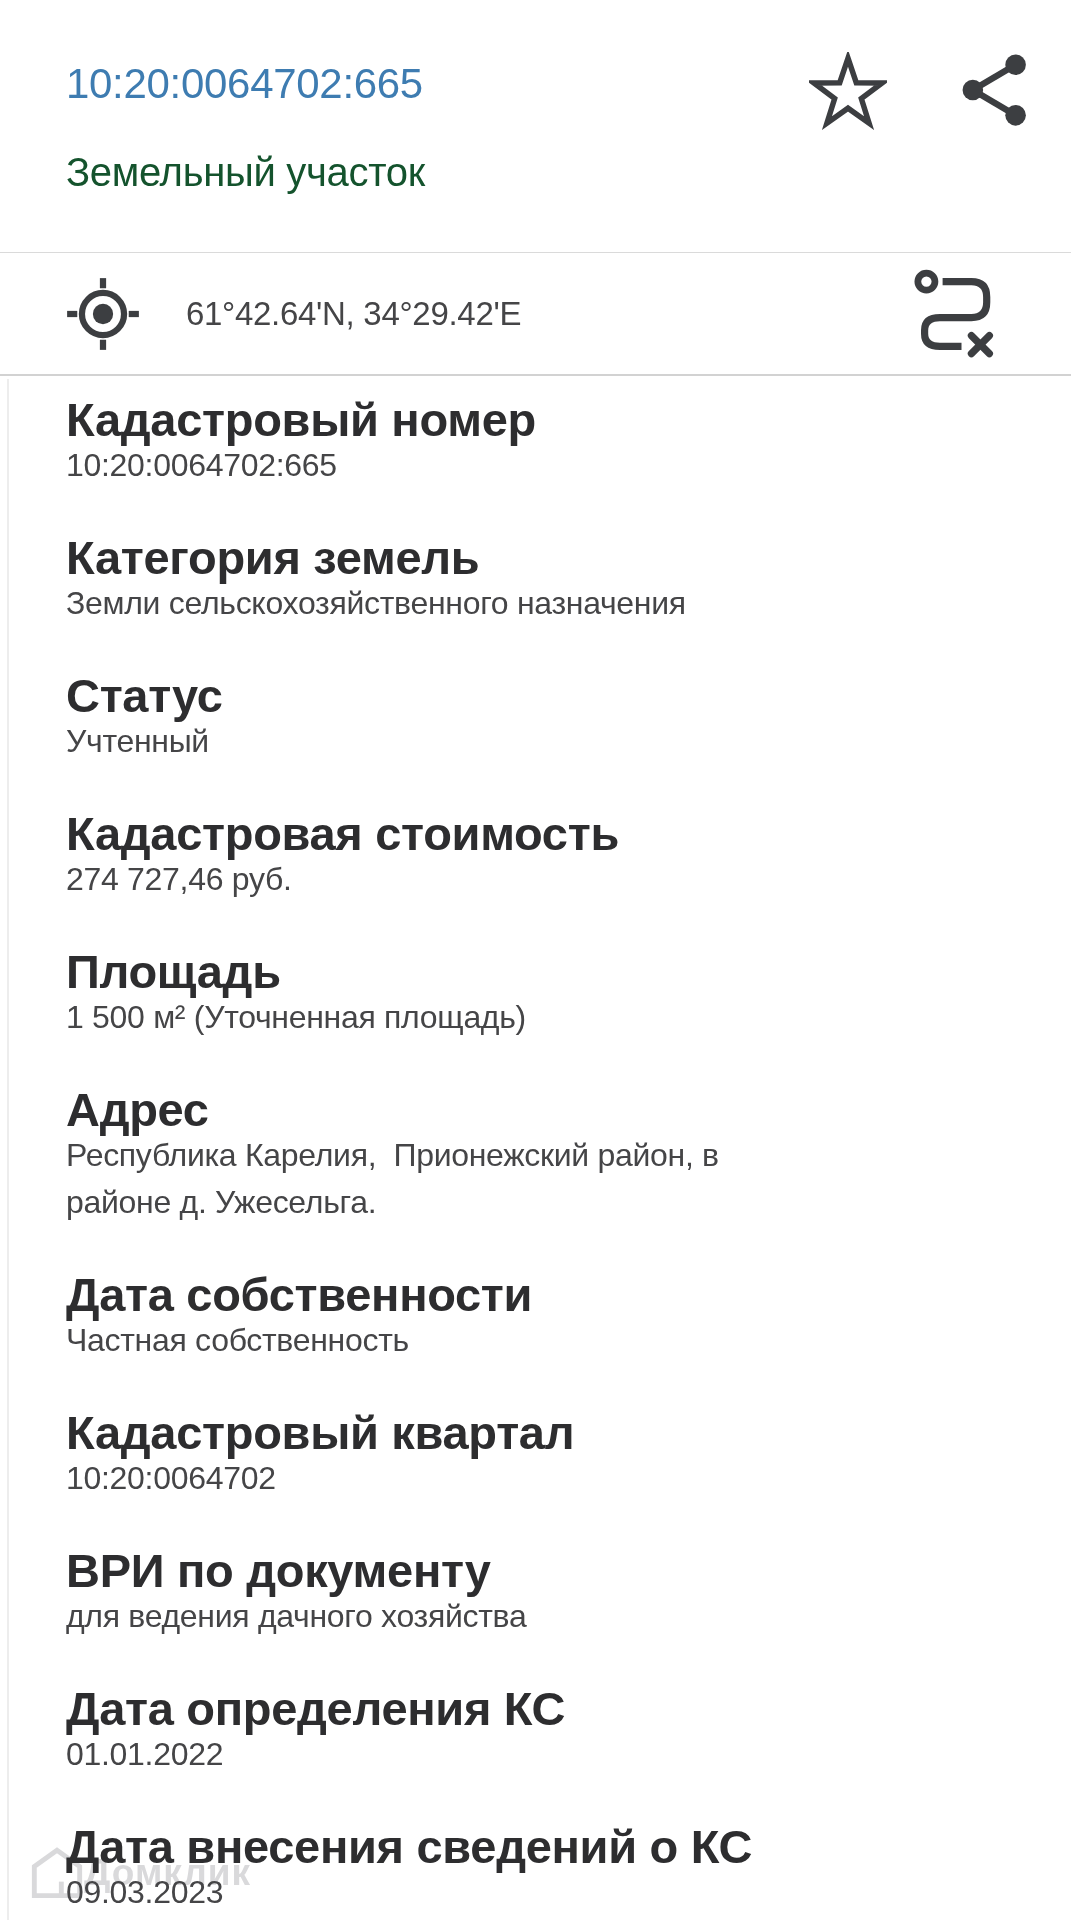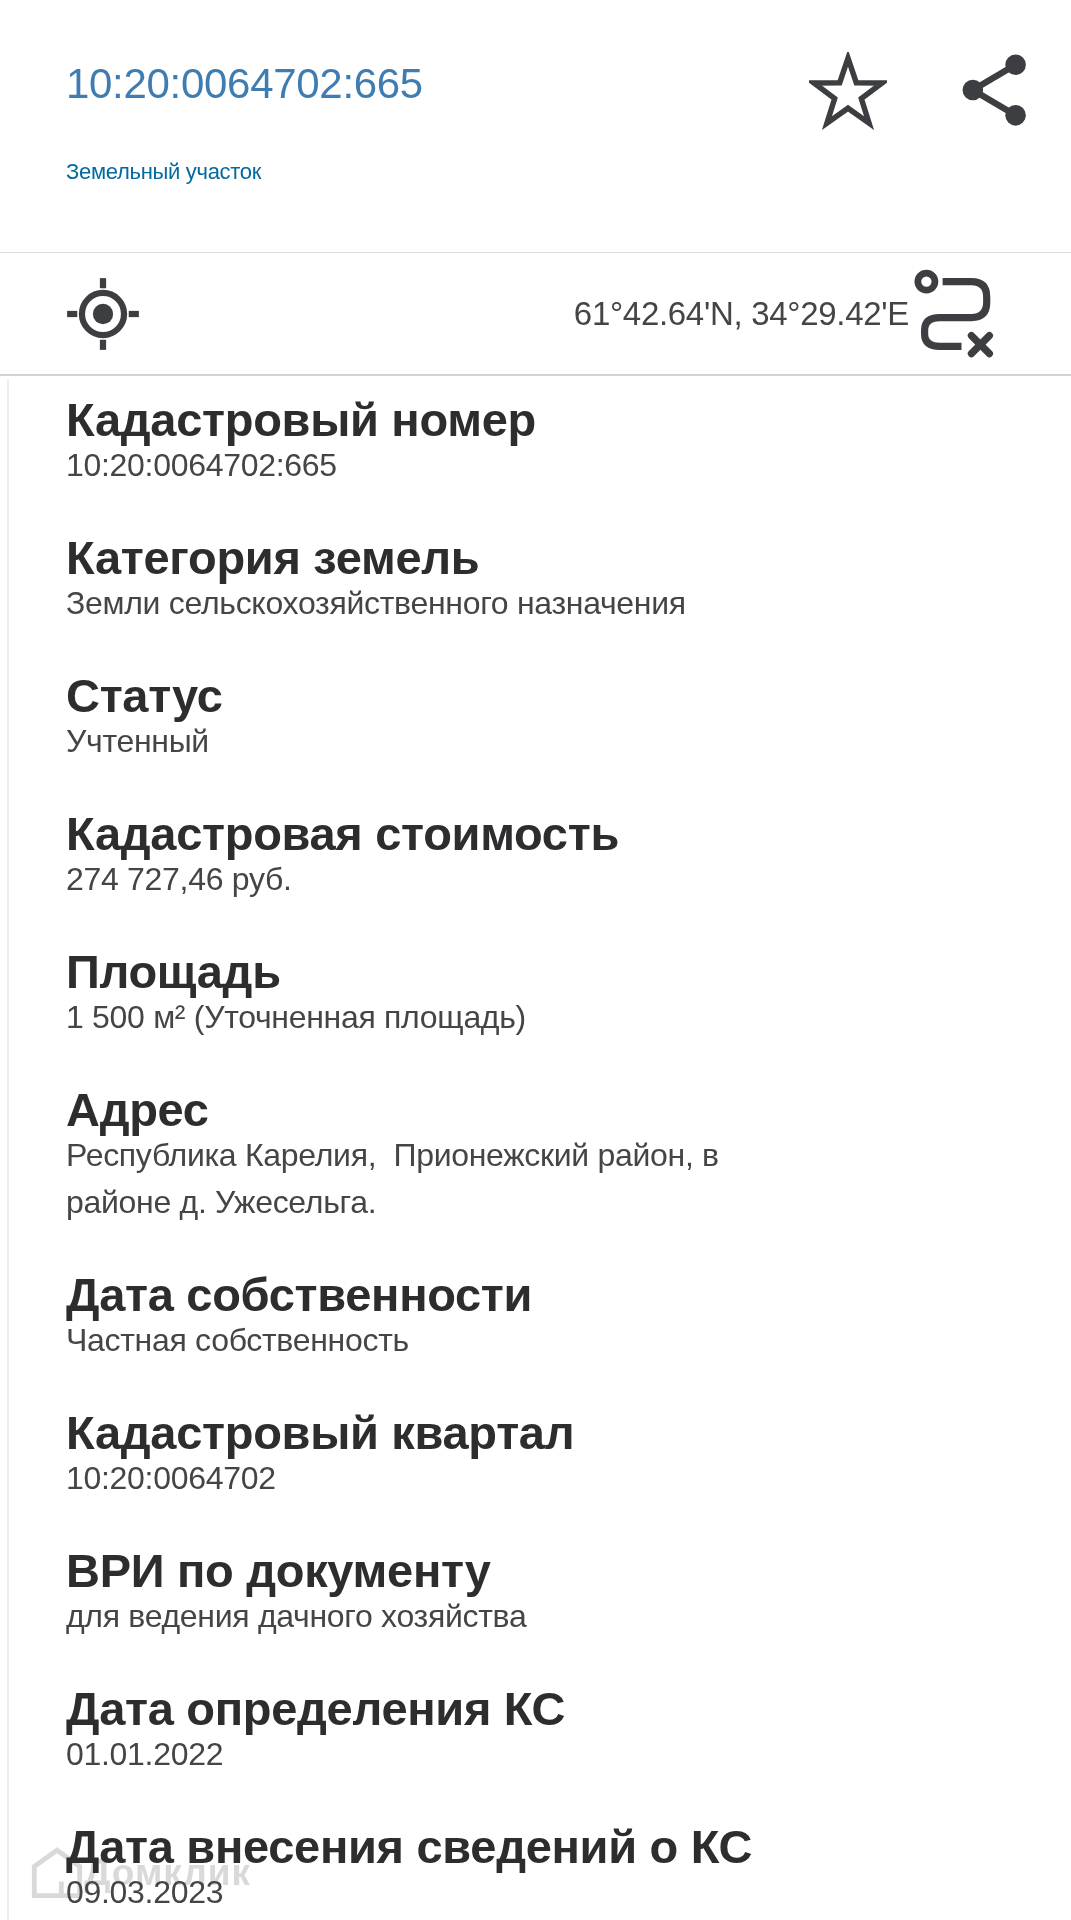--- a/index.html
+++ b/index.html
@@ -29,23 +29,23 @@
   }
   .cad-number {
     font-size: 42px;
     line-height: 52px;
     color: #3e7cb1;
     text-decoration: none;
     display: inline-block;
   }
   .subtitle {
     margin-top: 40px;
-    font-size: 22px;
+    font-size: 40px;
     line-height: 44px;
-    color: #0369a1;
+    color: #14532d;
     font-weight: 400;
   }
   .header-icons {
     display: flex;
     align-items: flex-start;
     gap: 70px;
     margin-top: -6px;
   }
   .icon-btn {
     border: none;
@@ -61,21 +61,20 @@
     border-bottom: 2px solid #d2d2d2;
     display: flex;
     align-items: center;
     padding: 0 66px 0 64px;
   }
   .coord-text {
     flex: 1;
     margin-left: 44px;
     font-size: 33px;
     color: #454547;
-    text-align: right;
   }
 
   
   .fields {
     position: relative;
     z-index: 1;
     padding: 21px 66px 0 66px;
   }
   .field { margin-bottom: 46px; }
   .field-label {

